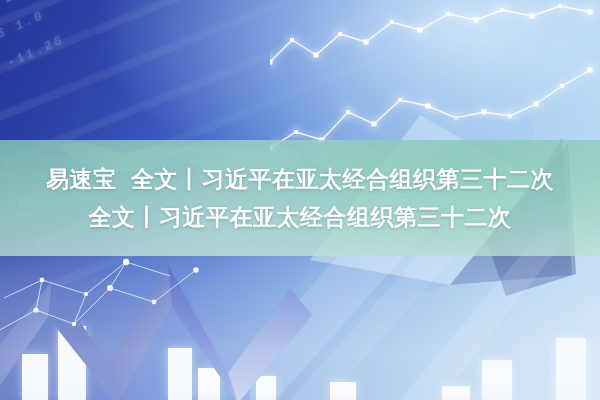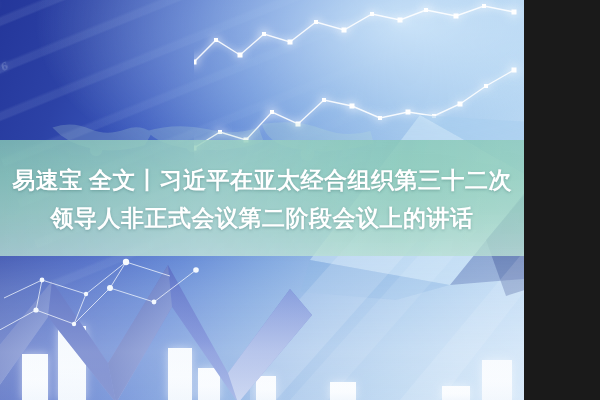--- a/index.html
+++ b/index.html
@@ -2,24 +2,24 @@
 <html><head>
 <meta charset="utf-8">
 <style>
   html, body {
     margin: 0;
     padding: 0;
     background: #1a1a1a;
   }
   #stage {
     position: relative;
-    width: 524px;
+    width: 600px;
     height: 400px;
     overflow: hidden;
-    font-family: Liberation Serif, serif;
+    font-family: Liberation Mono, monospace;
     background: #ef4444;
   }
 
   
   .layer { position: absolute; inset: 0; }
 
   .bg-base {
     background:
       linear-gradient(112deg,
         #24369a 0%,
@@ -315,16 +315,16 @@
     </g>
   </svg>
 
   <div class="layer bg-bottomfade"></div>
 
   <div class="greenband"></div>
   <div class="greenband-sheen"></div>
 
   <div class="title-wrap">
     <div class="title-line l1">易速宝 全文丨习近平在亚太经合组织第三十二次</div>
-    <div class="title-line l2">领导人非正式会议第二阶段会议上的讲话</div>
+    <div class="title-line l2">全文丨习近平在亚太经合组织第三十二次</div>
   </div>
 
 </div>
 
 </body></html>

